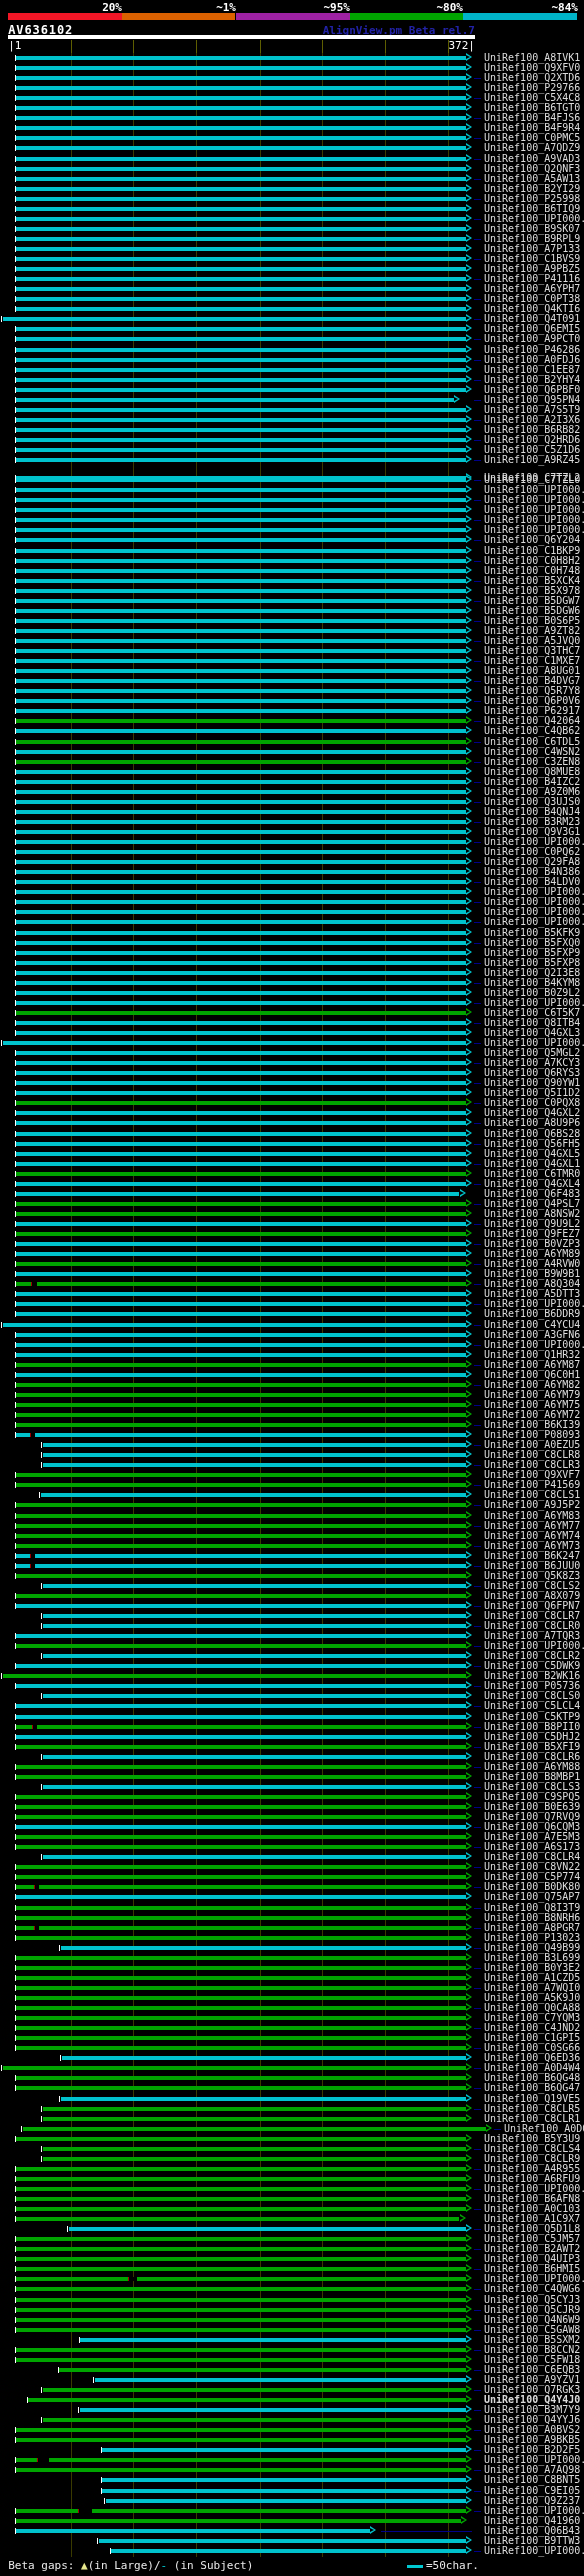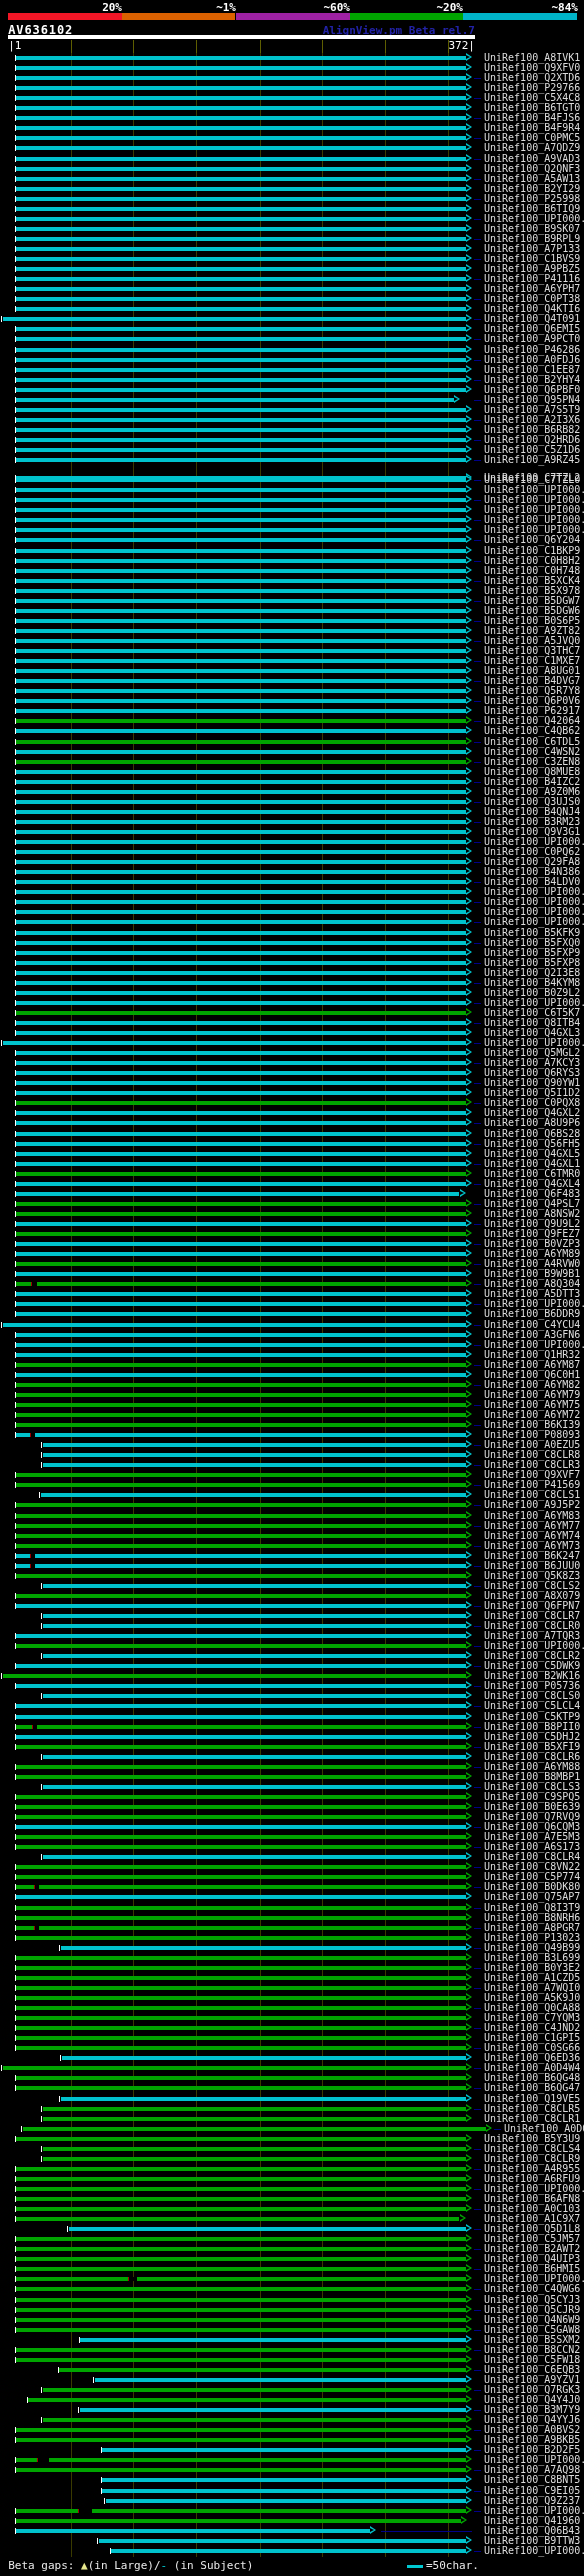--- a/index.html
+++ b/index.html
@@ -38,23 +38,23 @@
 </style>
 </head>
 <body>
 
 <div id="scale-bar" class="abs" style="left:0;top:0;width:585px;height:24px;">
     <div class="abs" style="left: 8.2px; top: 12.8px; width: 114px; height: 7.3px; background: rgb(242, 22, 38);"></div>
     <span class="scale-label" style="left: 122px;">20%</span>
     <div class="abs" style="left: 122px; top: 12.8px; width: 113px; height: 7.3px; background: rgb(219, 97, 0);"></div>
     <span class="scale-label" style="left: 236px;">~1%</span>
     <div class="abs" style="left: 236px; top: 12.8px; width: 114px; height: 7.3px; background: rgb(158, 33, 163);"></div>
-    <span class="scale-label" style="left: 350px;">~60%</span>
+    <span class="scale-label" style="left: 350px;">~95%</span>
     <div class="abs" style="left: 350px; top: 12.8px; width: 113px; height: 7.3px; background: rgb(0, 164, 0);"></div>
-    <span class="scale-label" style="left: 463px;">~20%</span>
+    <span class="scale-label" style="left: 463px;">~80%</span>
     <div class="abs" style="left: 463px; top: 12.8px; width: 114px; height: 7.3px; background: rgb(0, 180, 200);"></div>
     <span class="scale-label" style="left: 578px;">~84%</span>
   </div>
 <div id="title" class="abs">AV636102</div>
 <div id="app-label" class="abs">AlignView.pm Beta rel.7</div>
 <div id="ruler-bar" class="abs"></div>
 <span class="ruler-num" style="left:8.2px;">|1</span>
 <span class="ruler-num" style="right:110px;">372|</span>
 <div id="gridlines">
     <div class="gridline" style="left: 71px; top: 40px; height: 12.8px; background: rgb(94, 94, 0);"></div>
@@ -1832,21 +1832,21 @@
     </div>
     <div class="row" style="top: 2332px;">
       <div class="nleft" style="left: 9.1px; width: 31px;"></div>
       <div class="stick" style="left: 41px;"></div>
       <div class="bar" style="left: 43px; width: 423px; background: rgb(0, 164, 0);"></div>
       <div class="arrow-o" style="left: 466px; border-left: 6.4px solid rgb(0, 164, 0);"></div>
       <div class="arrow-i" style="left: 466px;"></div>
       <div class="nright" style="left: 474px; width: 7.3px; height: 0.9px;"></div>
       <span class="hit-label">UniRef100_Q7RGK3</span>
     </div>
-    <div class="row" style="top: 2342px;">
+    <div class="row" style="top: 2342px; font-weight: bold;">
       <div class="stick" style="left: 26.5px;"></div>
       <div class="bar" style="left: 28px; width: 438px; background: rgb(0, 164, 0);"></div>
       <div class="arrow-o" style="left: 466px; border-left: 6.4px solid rgb(0, 164, 0);"></div>
       <div class="arrow-i" style="left: 466px;"></div>
       <span class="hit-label">UniRef100_Q4Y4J0</span>
     </div>
     <div class="row" style="top: 2352px;">
       <div class="nleft" style="left: 9.1px; width: 68px;"></div>
       <div class="stick" style="left: 78px;"></div>
       <div class="bar" style="left: 80px; width: 387px; background: rgb(0, 194, 204);"></div>

